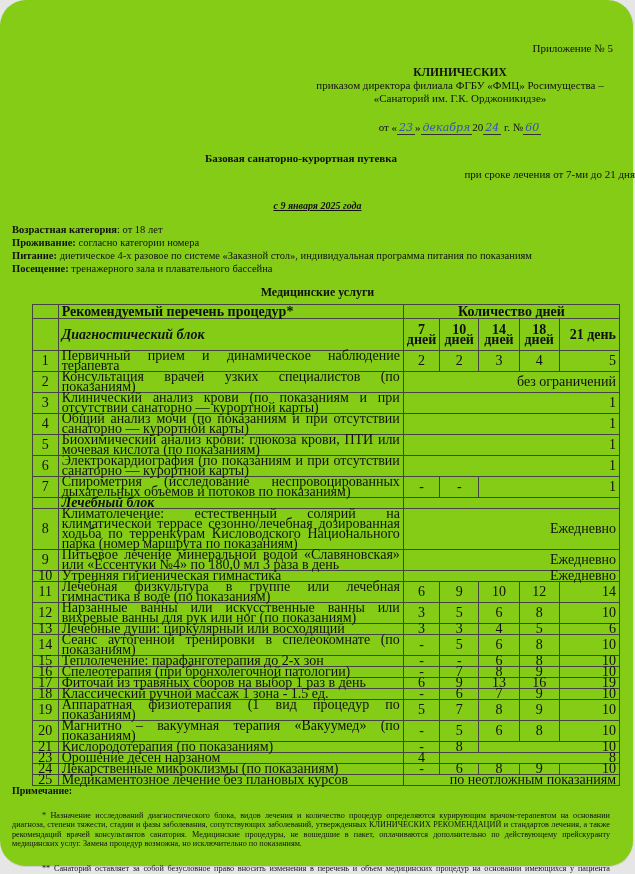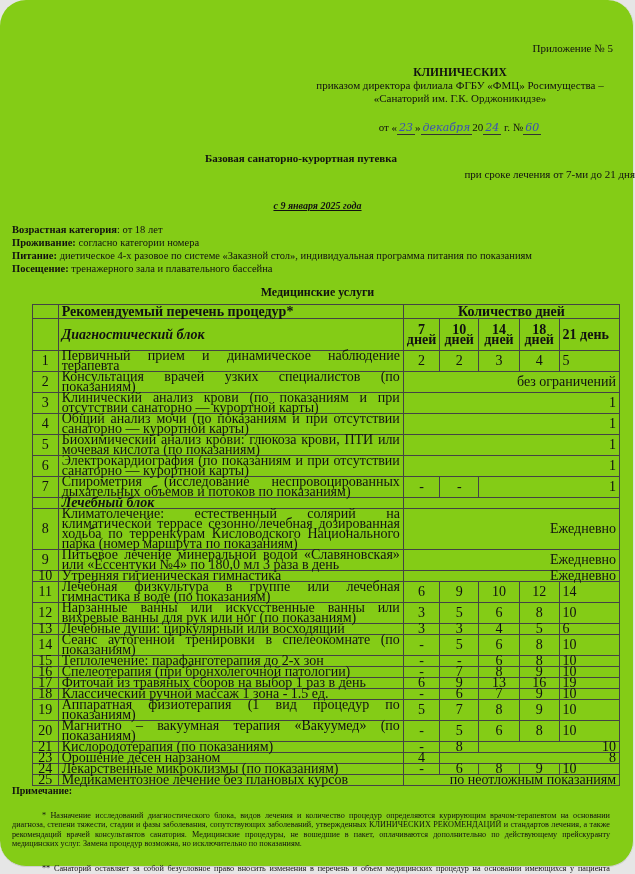--- a/index.html
+++ b/index.html
@@ -17,21 +17,21 @@
   .info b{font-weight:bold;}
   .services{position:absolute;left:0;width:635px;top:285px;text-align:center;font-size:12px;font-weight:bold;}
   table.proc{position:absolute;left:10px;top:304px;width:588px;border-collapse:collapse;font-size:14px;line-height:10px;border:1.5px solid #333;margin-left:22px;}
   table.proc td{border:1px solid #444;padding:0 3px;vertical-align:middle;}
   td.num{width:19px;text-align:center;}
   td.name{width:352px;text-align:justify;}
   td.d7{width:27px;text-align:center;}
   td.d10{width:32px;text-align:center;}
   td.d14{width:34px;text-align:center;}
   td.d18{width:33px;text-align:center;}
-  td.d21{width:55px;text-align:left;}
+  td.d21{width:55px;text-align:right;}
   td.c{text-align:right;}
   .hdr{font-weight:bold;text-align:center;}
   .blk{font-weight:bold;font-style:italic;text-align:center;}
   .notes{position:absolute;left:12px;top:786px;width:598px;font-size:8.2px;line-height:9.6px;text-align:justify;}
   .notes .nt{font-weight:bold;font-size:10px;}
   .notes .p{text-indent:30px;margin-top:15px;}
 </style>
 </head>
 <body>
 

